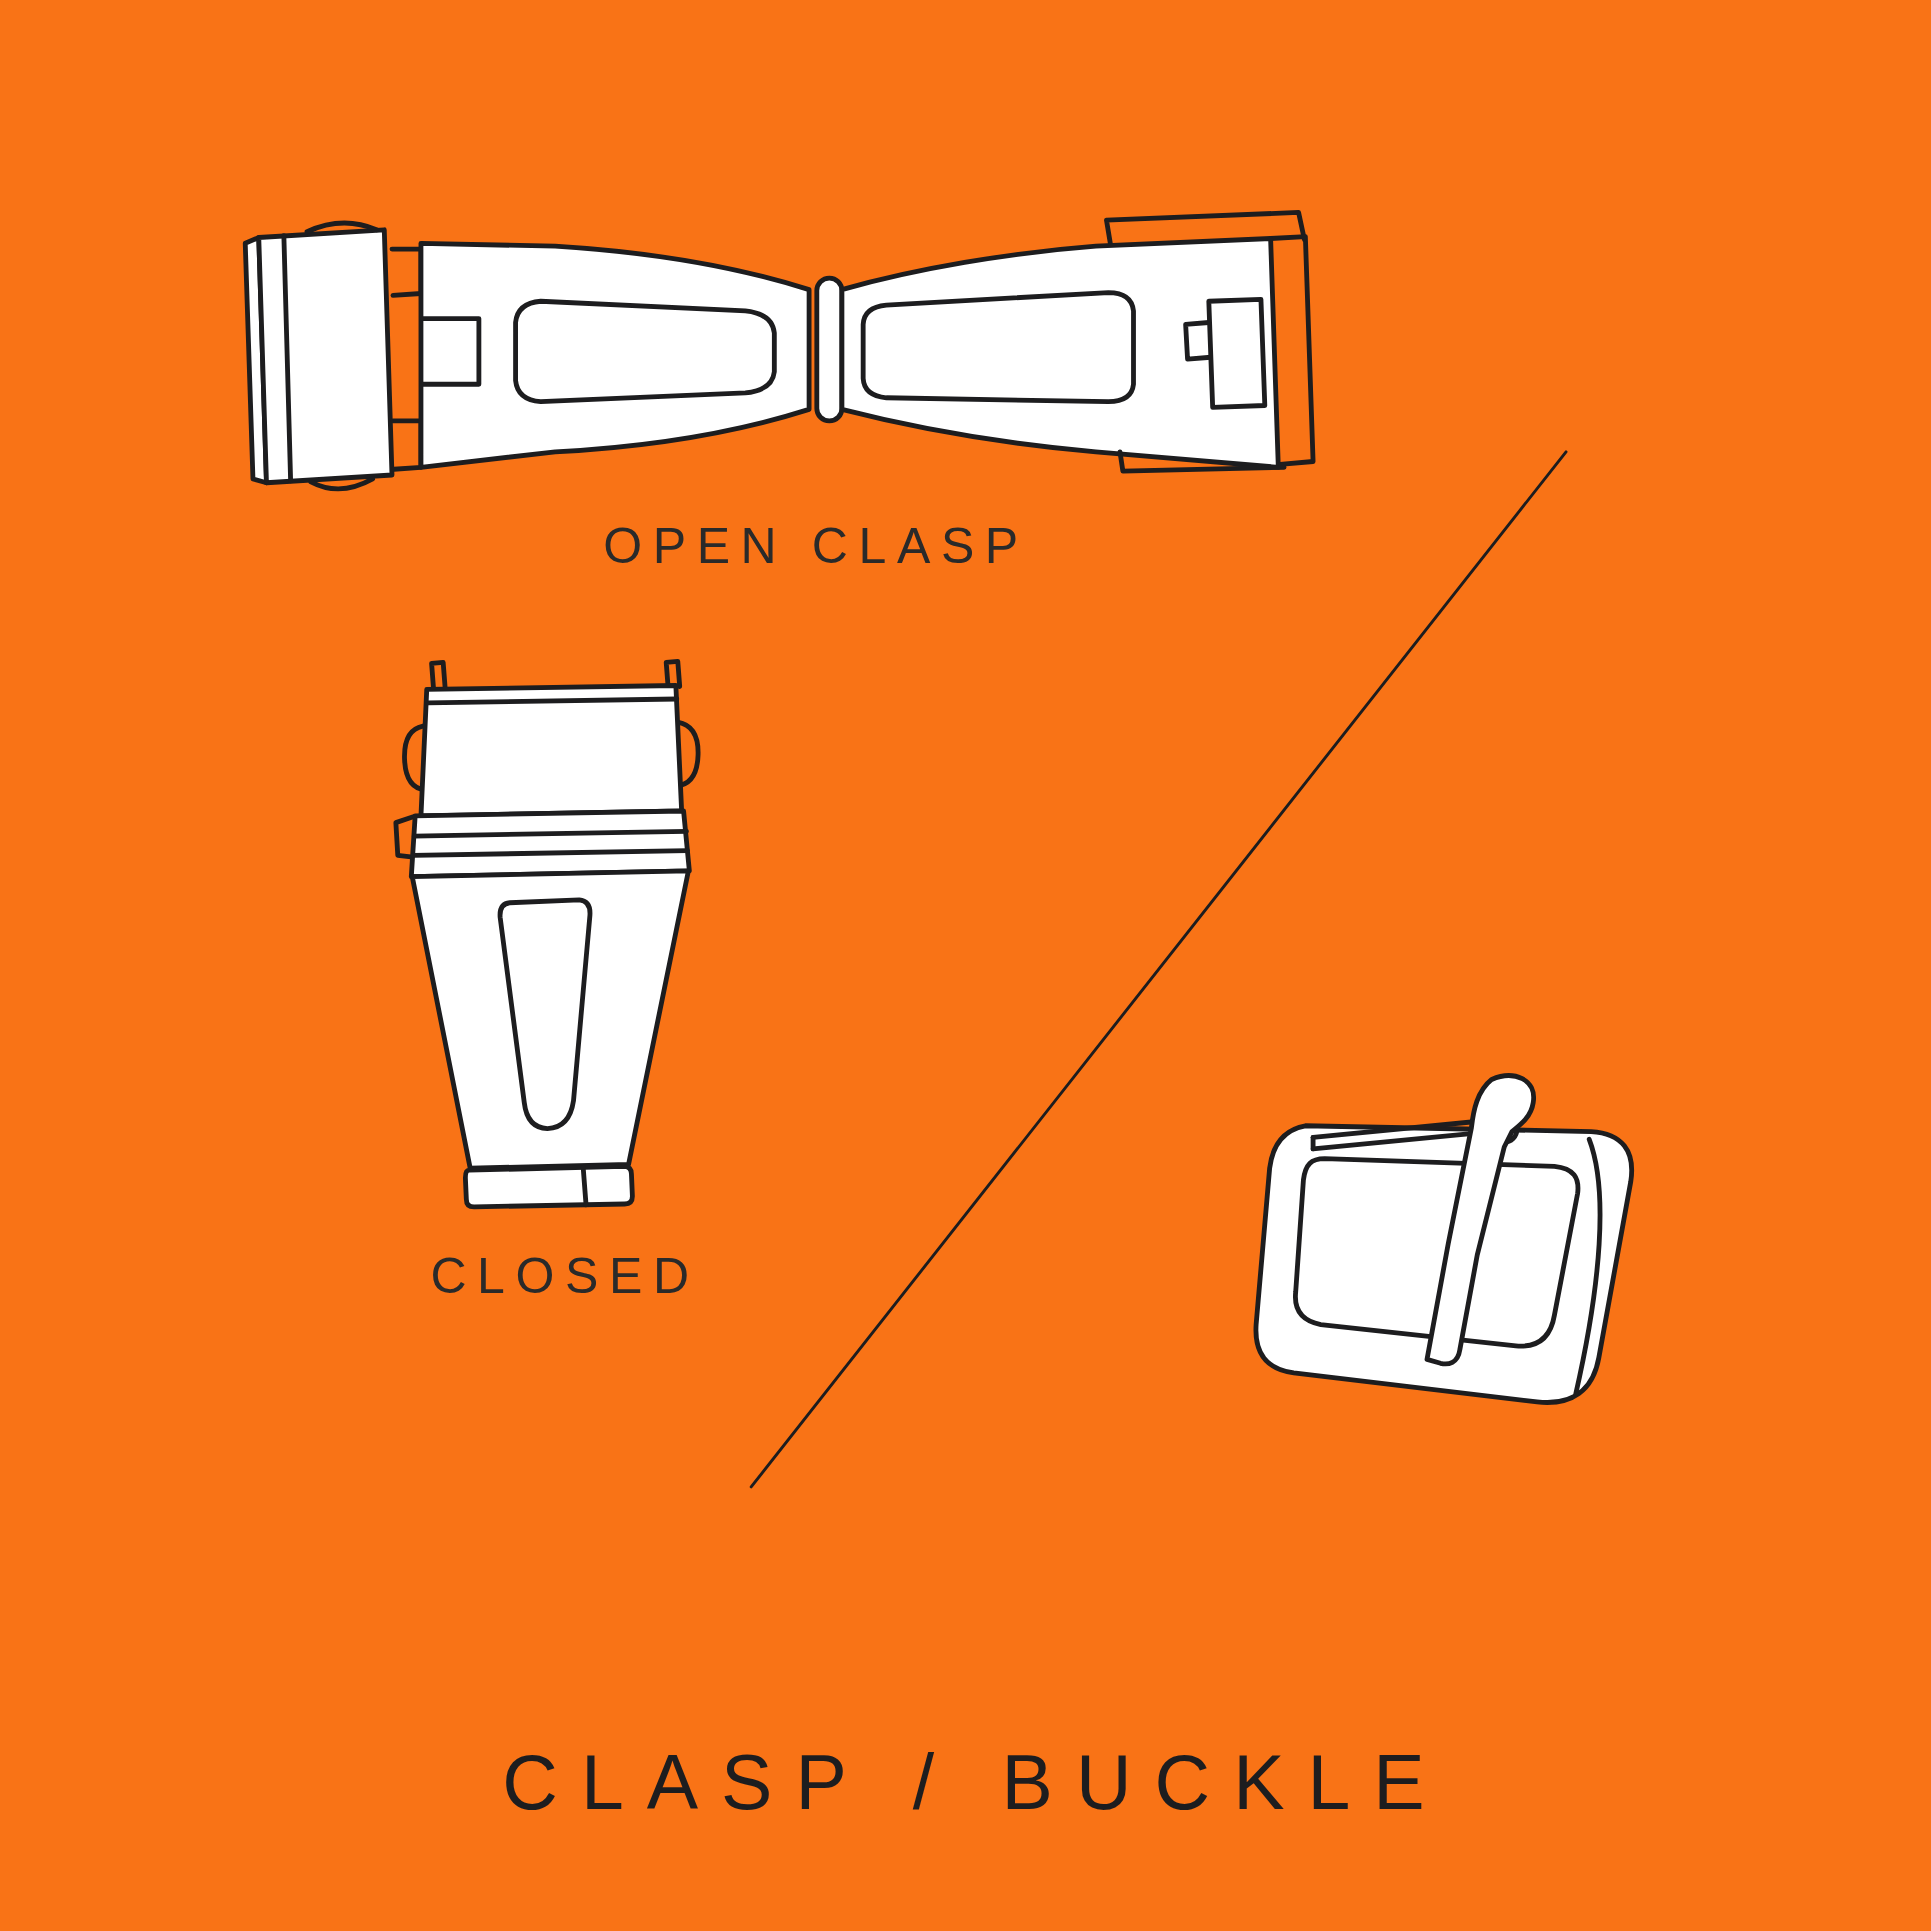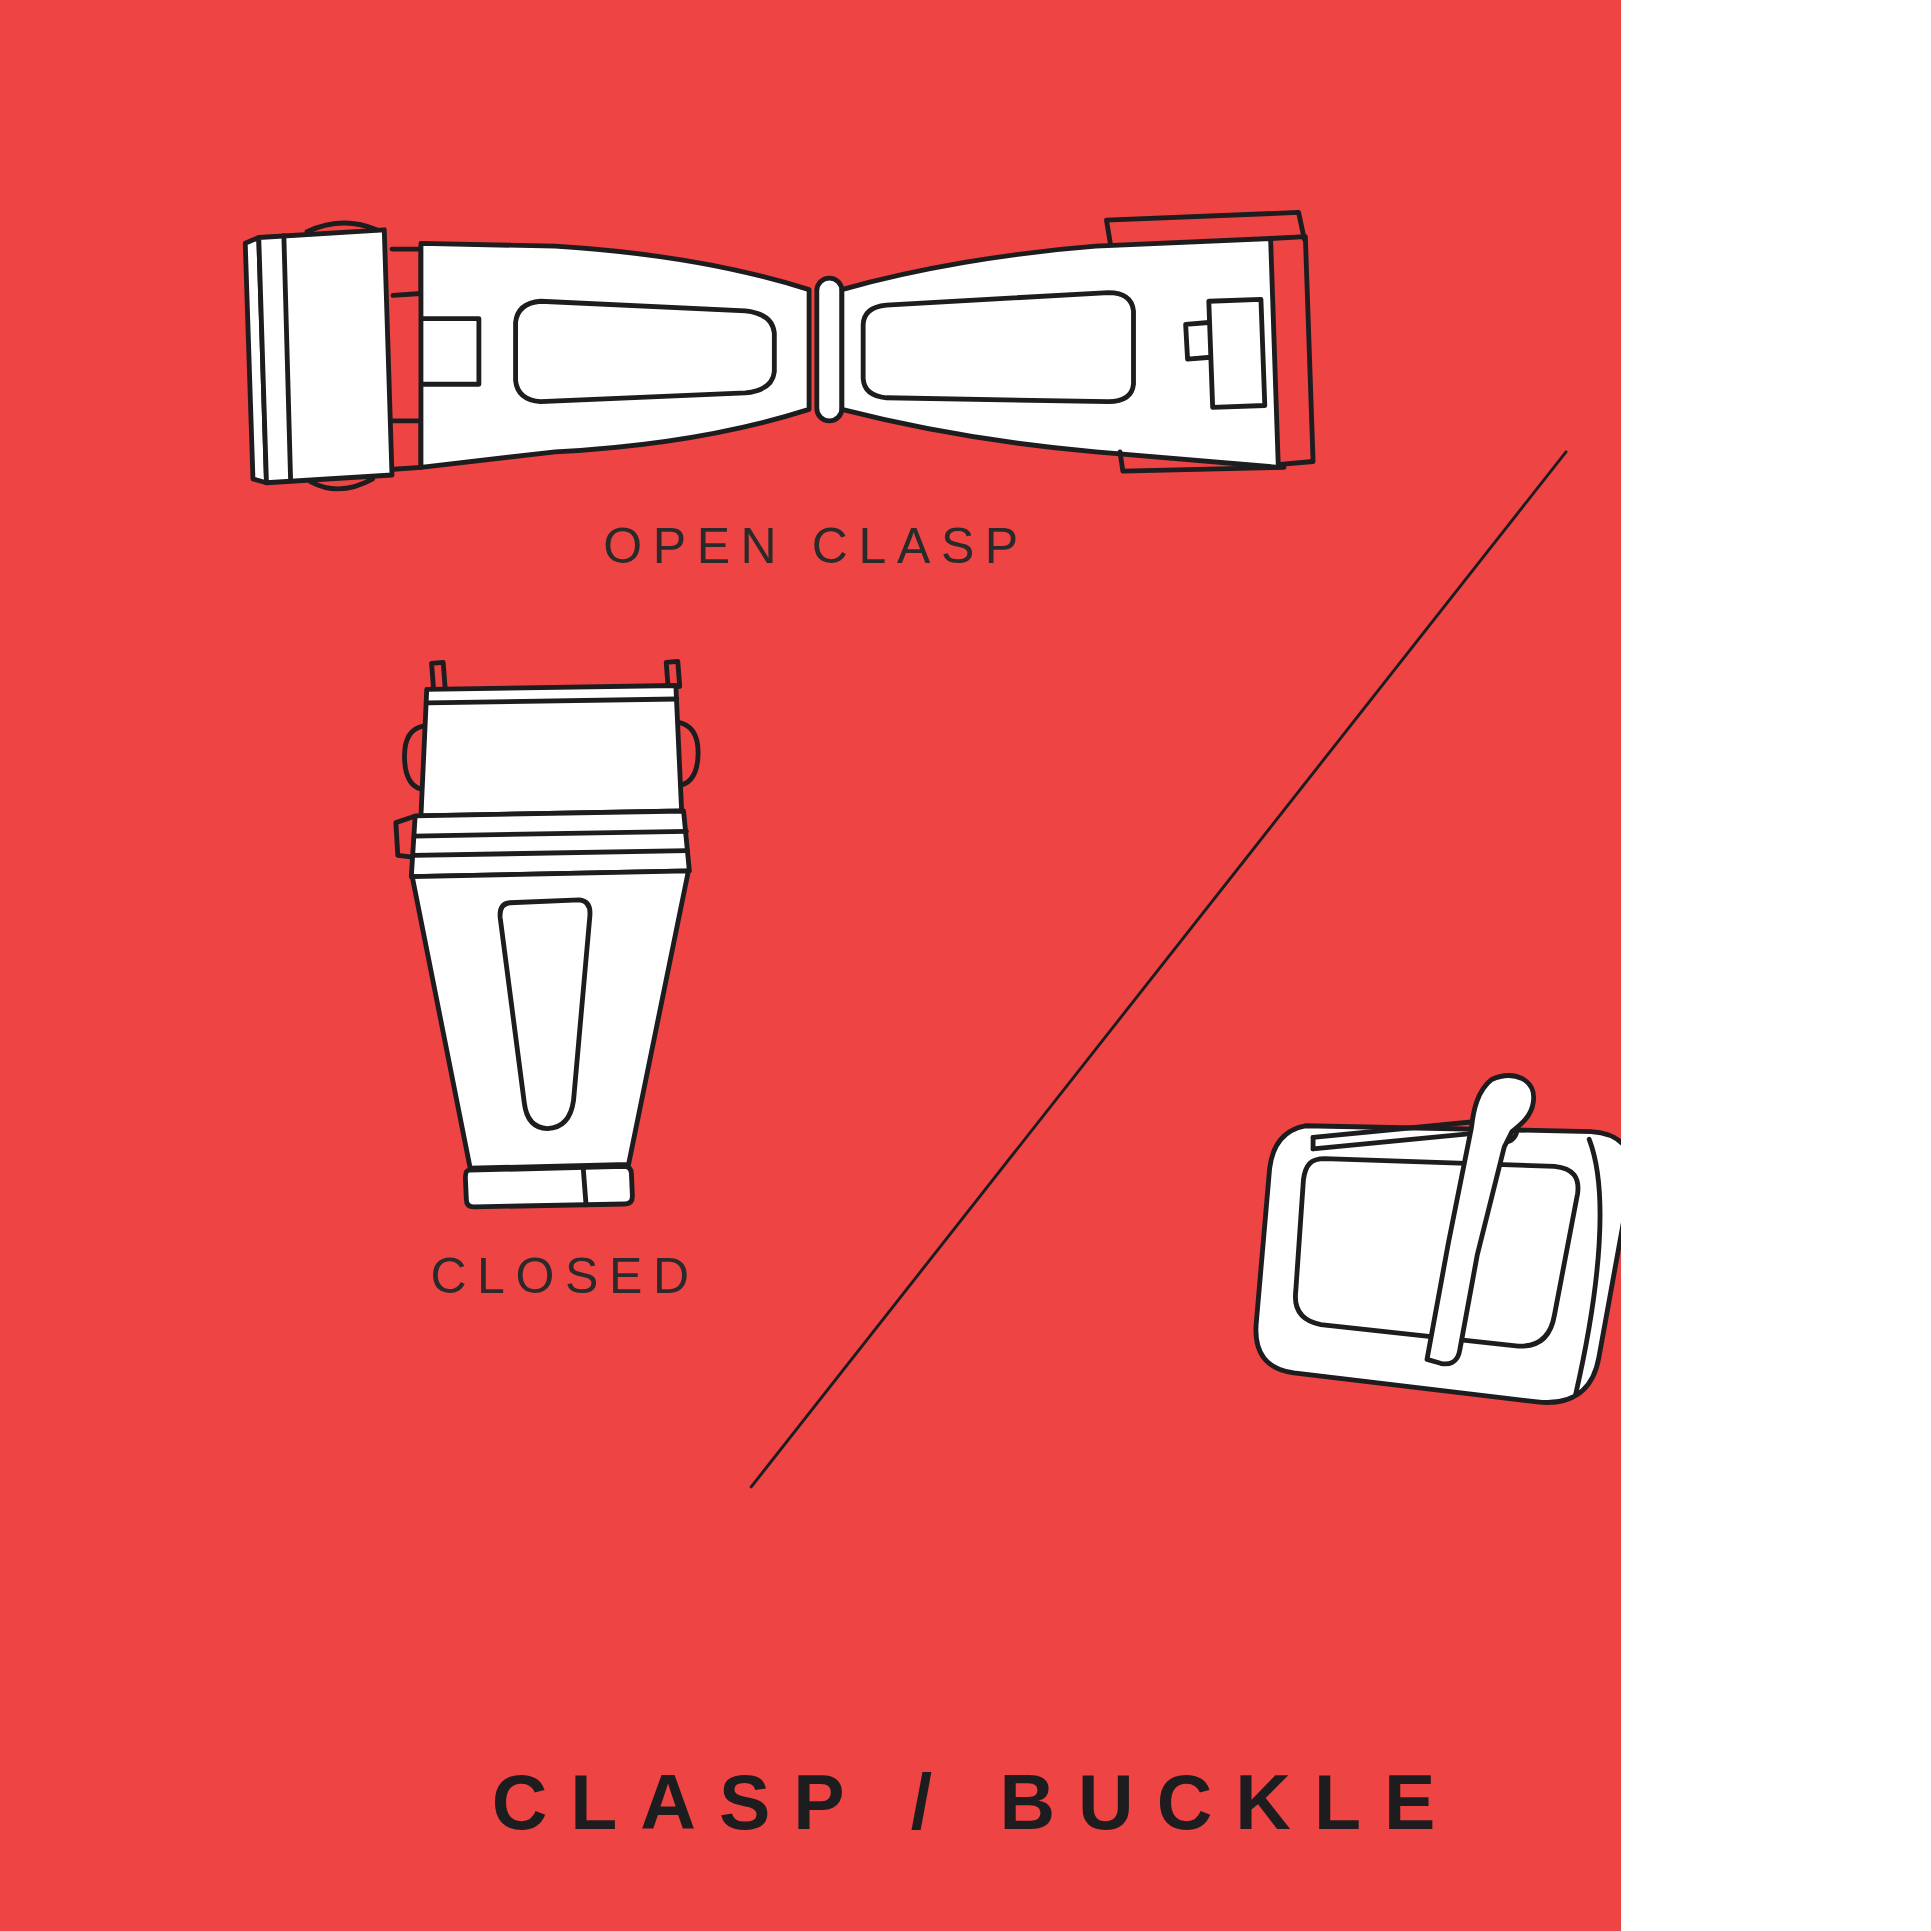--- a/index.html
+++ b/index.html
@@ -2,23 +2,23 @@
 <html><head>
 <meta charset="utf-8">
 <style>
   html, body {
     margin: 0;
     padding: 0;
     background: #ffffff;
   }
   .page {
     position: relative;
-    width: 1621px;
+    width: 1931px;
     height: 1931px;
-    background: #ef4444;
+    background: #f97316;
     overflow: hidden;
     font-family: "Liberation Sans", sans-serif;
     color: #1d1d1f;
   }
   .art {
     position: absolute;
     top: 0;
     left: 0;
     width: 1931px;
     height: 1931px;
@@ -34,24 +34,23 @@
   }
   .caption.open-clasp { left: 816px; top: 517px; }
   .caption.closed     { left: 565px; top: 1247px; }
   .main-title {
     position: absolute;
     left: 975px;
     top: 1738px;
     transform: translateX(-50%);
     font-size: 77px;
     letter-spacing: 23px;
-    font-weight: 700;
+    font-weight: 400;
     color: #1d1d1f;
     white-space: nowrap;
-    margin-top: 20px;
   }
 </style>
 </head>
 <body>
 
 <div class="page">
 
   <svg class="art" viewBox="0 0 2000 2000" fill="none" stroke="#1d1d1f" stroke-width="5" stroke-linecap="round" stroke-linejoin="round">
 
     <g>

